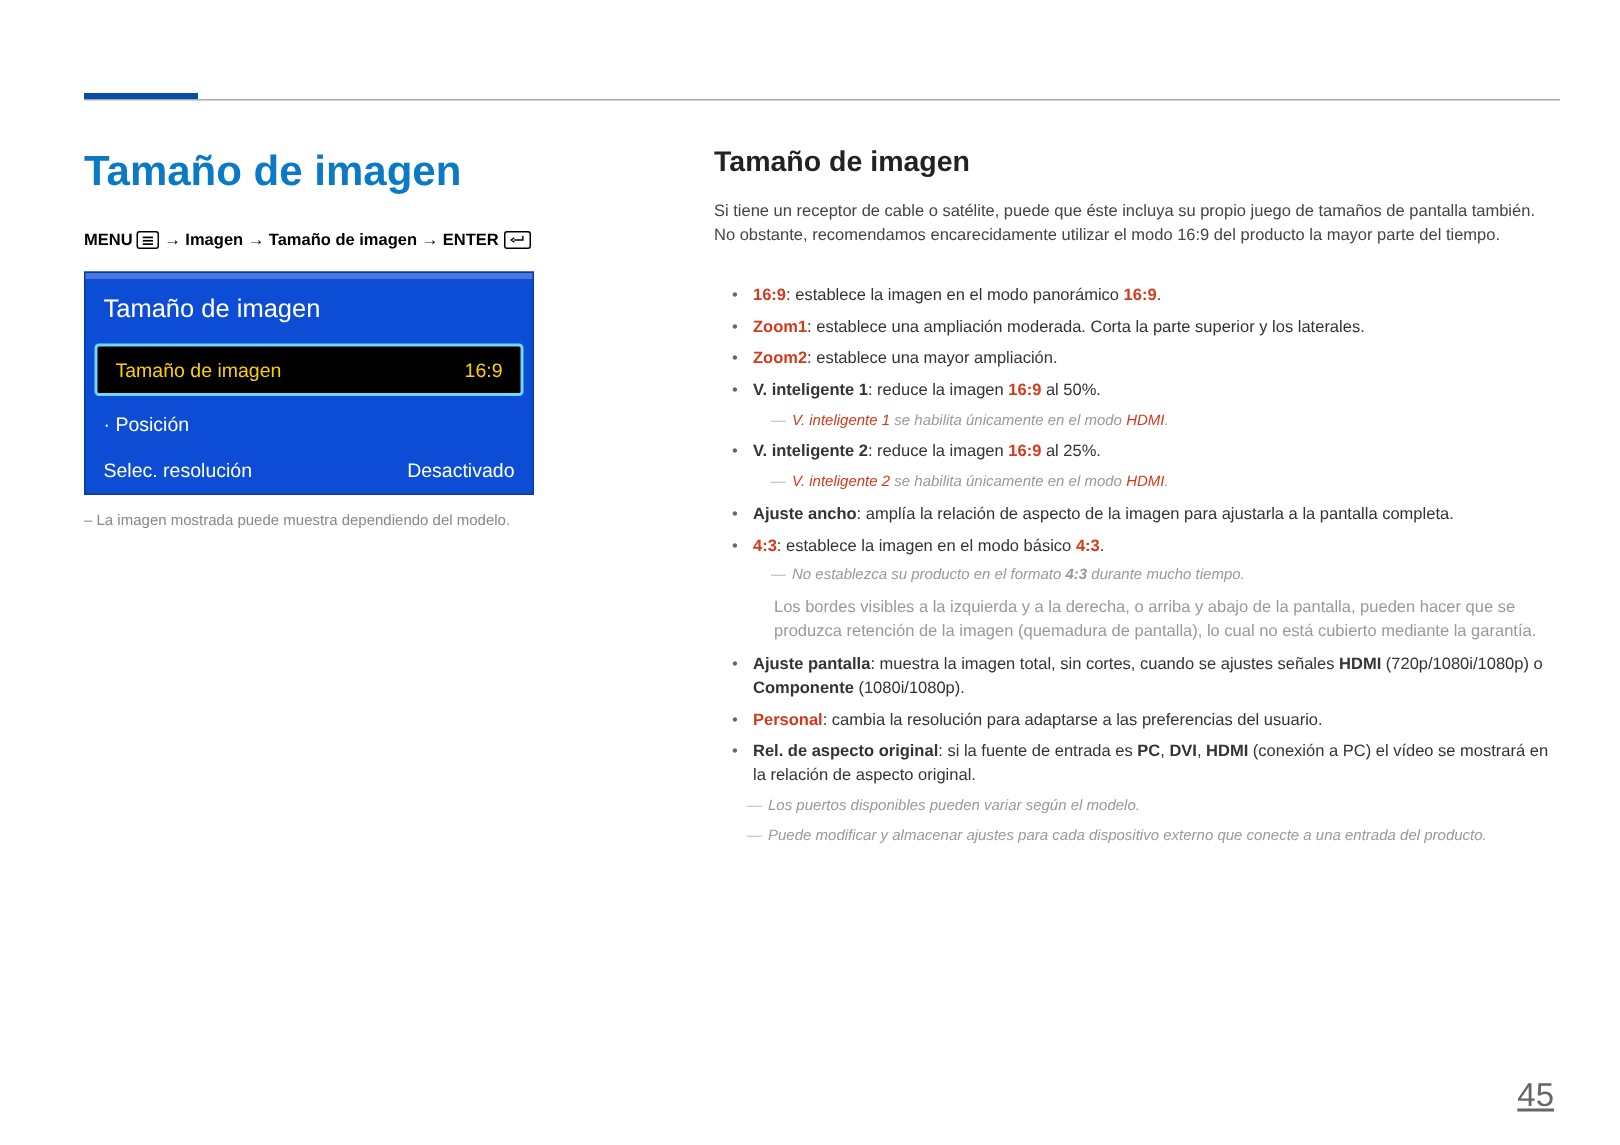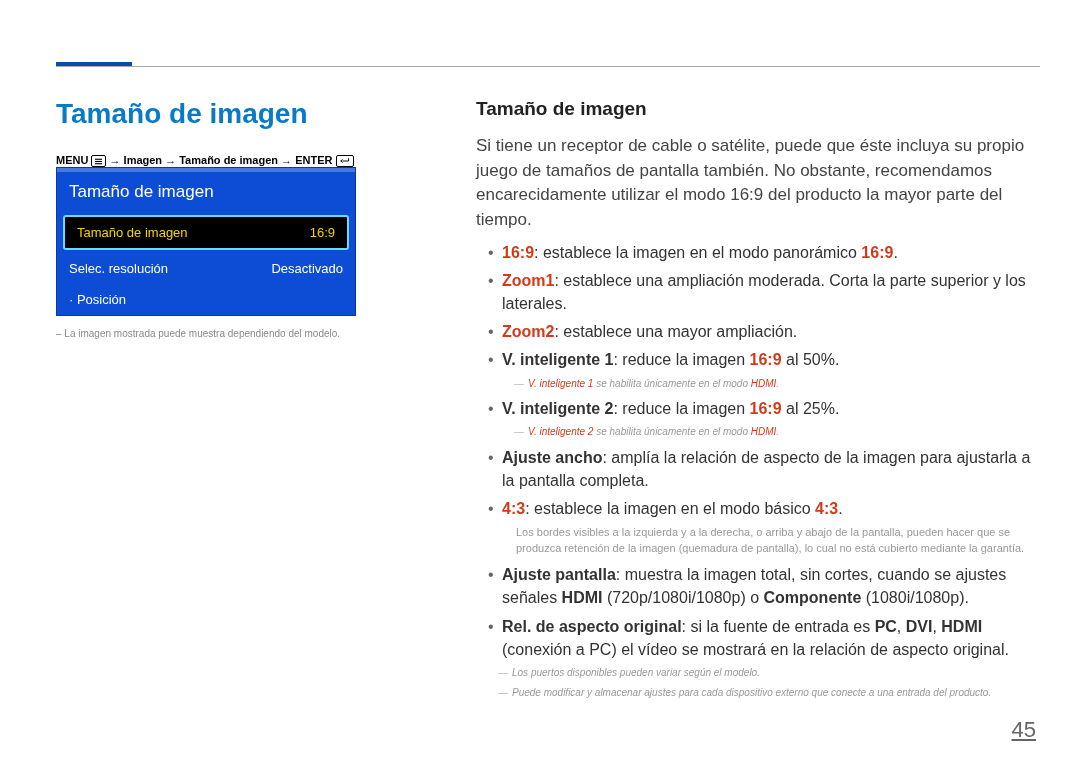--- a/index.html
+++ b/index.html
@@ -5,35 +5,35 @@
   * { box-sizing: border-box; margin: 0; padding: 0; }
   html, body { width: 1080px; height: 763px; background: #fff; font-family: Arial, Helvetica, sans-serif; color: #333; }
   .page { width: 1080px; height: 763px; position: relative; padding: 38px 32px 0 56px; }
   .top-rule-wrap { position: absolute; left: 56px; right: 40px; top: 66px; }
   .top-rule-accent { position: absolute; top: -4px; left: 0; width: 76px; height: 4px; background: #0a4da8; }
   .top-rule { position: absolute; top: 0; left: 0; right: 0; height: 1px; background: #aaa; }
   .content { position: absolute; top: 98px; left: 56px; right: 40px; display: flex; gap: 60px; }
   .left-col { width: 360px; flex: 0 0 auto; }
   .right-col { flex: 1 1 auto; }
   .h1 { font-size: 28px; font-weight: 700; color: #0a7ac7; margin-bottom: 24px; }
-  .breadcrumb { font-size: 11px; font-weight: 700; color: #000; margin-bottom: 0; }
+  .breadcrumb { font-size: 11px; font-weight: 700; color: #000; margin-bottom: 15px; }
   .breadcrumb .arrow { font-weight: 400; }
   .bc-icon { display: inline-flex; align-items: center; justify-content: center; border: 1px solid #000; border-radius: 2px; padding: 0 3px; height: 12px; vertical-align: middle; }
   .bc-icon.menu svg { width: 7px; height: 7px; }
   .bc-icon.enter svg { width: 10px; height: 8px; }
   .osd { width: 300px; background: #0d4dd6; border: 1px solid #0a3aa0; color: #fff; }
   .osd-title { padding: 10px 12px; font-size: 17px; border-top: 4px solid rgba(255,255,255,.25); }
   .osd-row { padding: 8px 12px; font-size: 13px; display: flex; justify-content: space-between; }
   .osd-row.selected { margin: 3px 6px; background: #000; color: #fcd000; border: 2px solid #6ed8ff; border-radius: 3px; }
   .osd-note { font-size: 10px; color: #888; margin-top: 12px; }
   .osd-note::before { content: "– "; }
   .h2 { font-size: 19px; font-weight: 700; color: #222; margin-bottom: 14px; }
-  .intro { font-size: 17px; color: #444; line-height: 1.45; margin-bottom: 8px; }
+  .intro { font-size: 11px; color: #444; line-height: 1.45; margin-bottom: 24px; }
   ul.bullets { list-style: none; padding-left: 16px; }
-  ul.bullets > li { position: relative; font-size: 16px; color: #333; line-height: 1.45; margin-bottom: 5px; padding-left: 10px; }
+  ul.bullets > li { position: relative; font-size: 11px; color: #333; line-height: 1.45; margin-bottom: 5px; padding-left: 10px; }
   ul.bullets > li::before { content: "•"; position: absolute; left: -4px; top: 0; color: #666; }
   .b { font-weight: 700; }
   .accent { color: #d43a1a; font-weight: 700; }
   .plain-accent { color: #d43a1a; }
   .sub { font-size: 10px; color: #999; line-height: 1.45; margin: 4px 0 6px 24px; position: relative; padding-left: 12px; font-style: italic; }
   .sub::before { content: "―"; position: absolute; left: -2px; top: 0; color: #bbb; font-size: 10px; }
   .sub.under-bullet { margin-left: 40px; }
   .sublines { font-size: 11px; color: #999; line-height: 1.45; margin-left: 40px; margin-bottom: 6px; }
   .page-number { position: absolute; right: 44px; bottom: 20px; font-size: 22px; color: #666; text-decoration: underline; }
 </style>
@@ -73,26 +73,26 @@
           </span>
       </div>
 
       <div class="osd">
         <div class="osd-title">Tamaño de imagen</div>
         <div class="osd-row selected">
           <span>Tamaño de imagen</span>
           <span>16:9</span>
         </div>
         <div class="osd-row">
+          <span>· Posición</span>
+          <span></span>
+        </div>
+        <div class="osd-row">
           <span>Selec. resolución</span>
           <span>Desactivado</span>
-        </div>
-        <div class="osd-row">
-          <span>· Posición</span>
-          <span></span>
         </div>
       </div>
 
       <div class="osd-note">La imagen mostrada puede muestra dependiendo del modelo.</div>
     </div>
 
     <div class="right-col">
       <div class="h2">Tamaño de imagen</div>
       <div class="intro">Si tiene un receptor de cable o satélite, puede que éste incluya su propio juego de tamaños de pantalla también. No obstante, recomendamos encarecidamente utilizar el modo 16:9 del producto la mayor parte del tiempo.</div>
 
@@ -106,24 +106,26 @@
 
       <ul class="bullets">
         <li><span class="b">V. inteligente 2</span><span>: reduce la imagen </span><span class="accent">16:9</span><span> al 25%.</span></li>
       </ul>
       <div class="sub under-bullet"><span class="plain-accent">V. inteligente 2</span><span> se habilita únicamente en el modo </span><span class="plain-accent">HDMI</span><span>.</span></div>
 
       <ul class="bullets">
         <li><span class="b">Ajuste ancho</span><span>: amplía la relación de aspecto de la imagen para ajustarla a la pantalla completa.</span></li>
         <li><span class="accent">4:3</span><span>: establece la imagen en el modo básico </span><span class="accent">4:3</span><span>.</span></li>
       </ul>
+      <div class="sub under-bullet"><span>No establezca su producto en el formato </span><span class="b" style="color:#999">4:3</span><span> durante mucho tiempo.</span></div>
       <div class="sublines">Los bordes visibles a la izquierda y a la derecha, o arriba y abajo de la pantalla, pueden hacer que se produzca retención de la imagen (quemadura de pantalla), lo cual no está cubierto mediante la garantía.</div>
 
       <ul class="bullets">
         <li><span class="b">Ajuste pantalla</span><span>: muestra la imagen total, sin cortes, cuando se ajustes señales </span><span class="b">HDMI</span><span> (720p/1080i/1080p) o </span><span class="b">Componente</span><span> (1080i/1080p).</span></li>
+        <li><span class="accent">Personal</span><span>: cambia la resolución para adaptarse a las preferencias del usuario.</span></li>
         <li><span class="b">Rel. de aspecto original</span><span>: si la fuente de entrada es </span><span class="b">PC</span><span>, </span><span class="b">DVI</span><span>, </span><span class="b">HDMI</span><span> (conexión a PC) el vídeo se mostrará en la relación de aspecto original.</span></li>
       </ul>
 
       <div class="sub" style="margin-left:24px">Los puertos disponibles pueden variar según el modelo.</div>
       <div class="sub" style="margin-left:24px">Puede modificar y almacenar ajustes para cada dispositivo externo que conecte a una entrada del producto.</div>
     </div>
   </div>
 
   <div class="page-number">45</div>
 </div>

